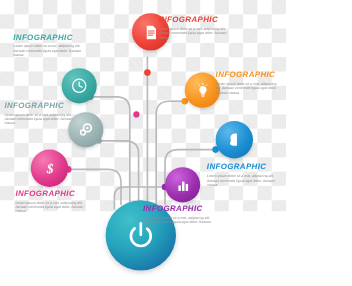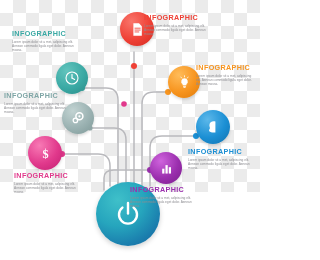--- a/index.html
+++ b/index.html
@@ -7,20 +7,21 @@
 
   
   #stage{
     position:relative;width:260px;height:192px;
     background-color:#ffffff;
     background-image:
       linear-gradient(45deg,#ebebeb 25%,transparent 25%,transparent 75%,#ebebeb 75%,#ebebeb),
       linear-gradient(45deg,#ebebeb 25%,transparent 25%,transparent 75%,#ebebeb 75%,#ebebeb);
     background-size:26px 26px;
     background-position:0 0,13px 13px;
+    font-style:italic;
   }
   #wires{position:absolute;left:0;top:0;width:260px;height:260px;}
 
   .node{position:absolute;border-radius:50%;display:flex;align-items:center;justify-content:center;}
   .node svg{display:block;}
 
   .lbl{position:absolute;}
   .lbl .head{
     font-size:7.2px;font-weight:700;letter-spacing:.35px;
     line-height:8px;white-space:nowrap;margin:0 0 1.5px 0;

